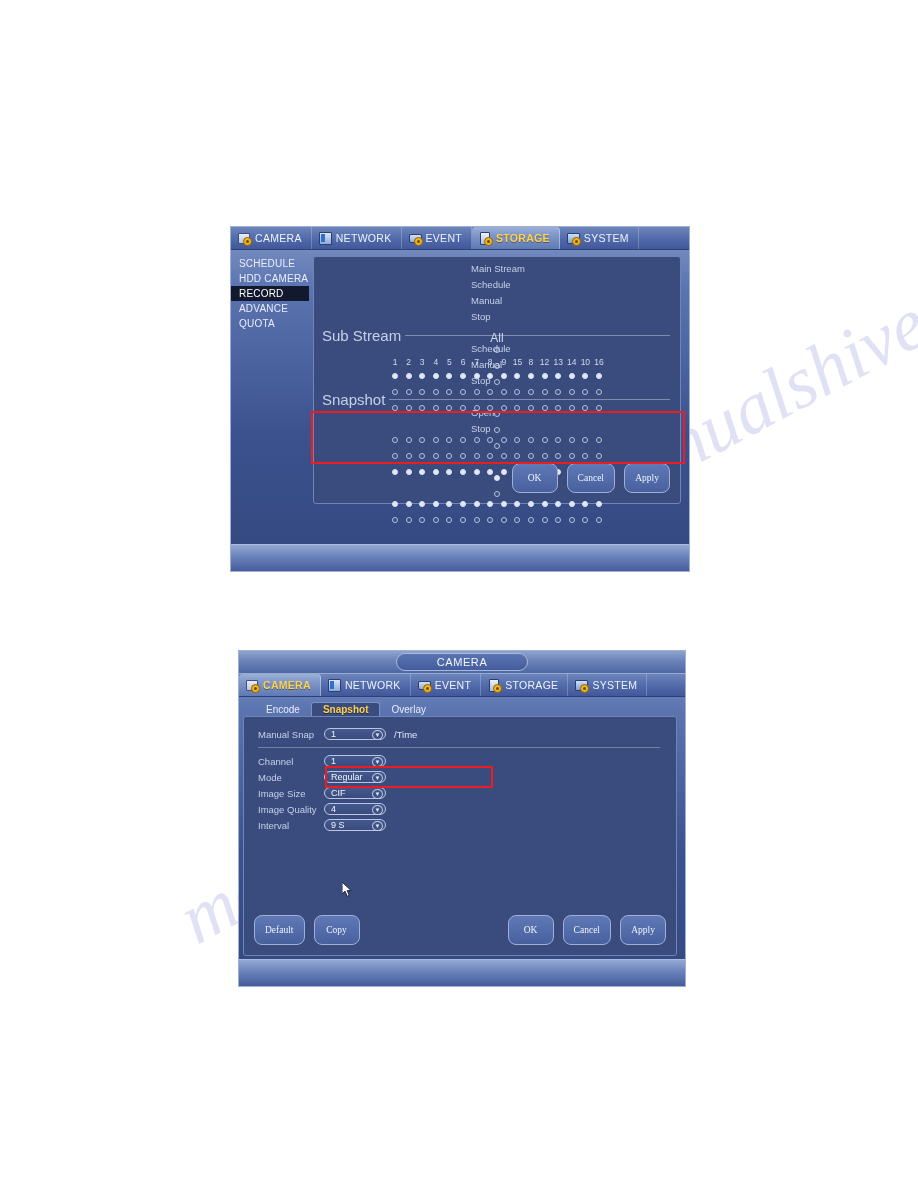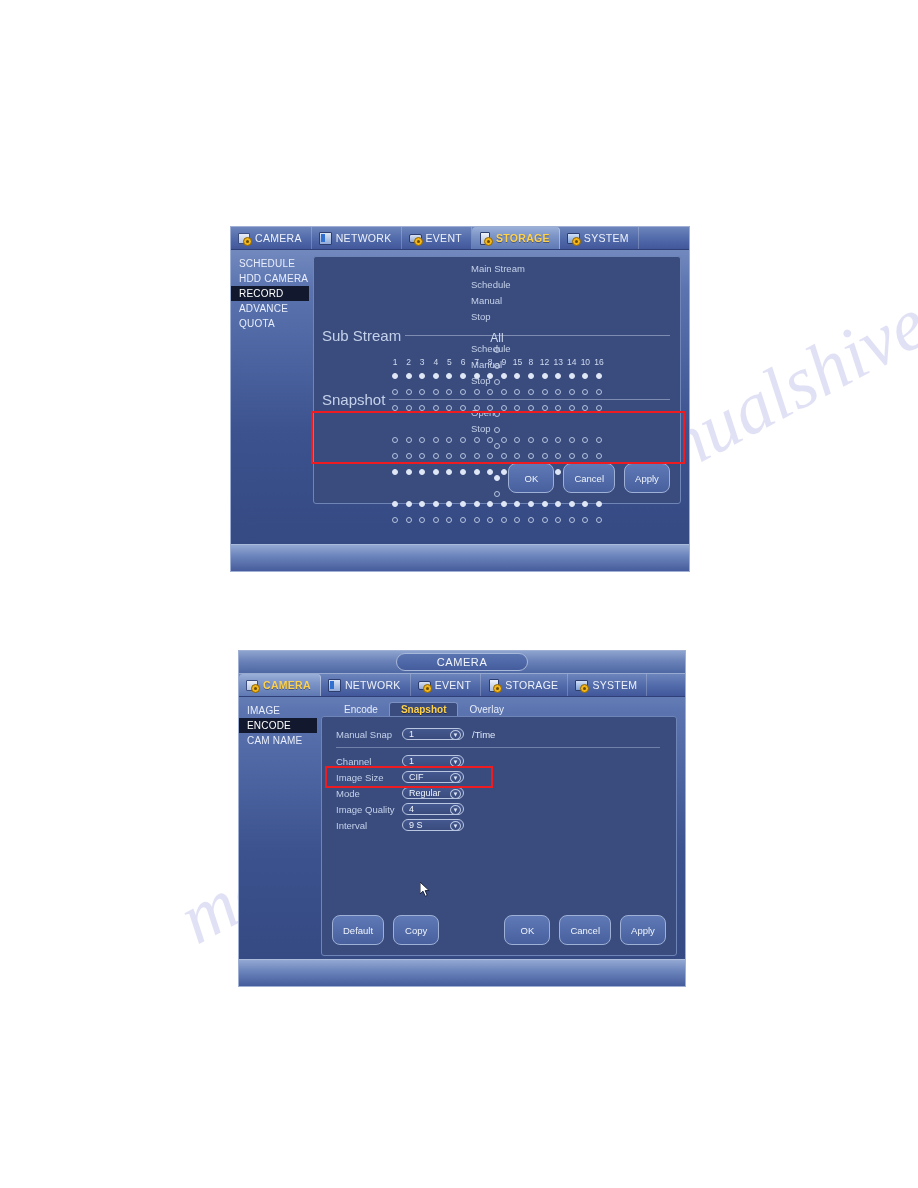--- a/index.html
+++ b/index.html
@@ -154,20 +154,21 @@
   .btn {
     display: inline-flex; align-items: center; justify-content: center;
     height: 30px; min-width: 46px;
     padding: 12px 10px;
     font-size: 9.5px; color: #eef3fc;
     background: linear-gradient(180deg,#5f79b6 0%, #48609e 100%);
     border: 1px solid #9fb0d6;
     border-radius: 8px;
     box-sizing: border-box;
     white-space: nowrap;
+    font-family: Liberation Serif, serif;
   }
   .btnrow { position: absolute; display: flex; gap: 9px; }
 
   
   .redbox { position: absolute; border: 2px solid #ee1c20; box-sizing: border-box; pointer-events:none; }
 
   
   .botstrip {
     position: absolute; left: 0; right: 0; bottom: 0;
     height: 26px;
@@ -810,25 +811,20 @@
         <div class="tab">
           <span class="ti">
             <span class="ico-sys"></span>
             <span class="ico-gear"></span>
           </span>
           <span>SYSTEM</span>
         </div>
       </div>
 
     <div class="body-row">
-      <div class="sidebar" id="d2side">
-          <div class="side-item">IMAGE</div>
-          <div class="side-item active">ENCODE</div>
-          <div class="side-item">CAM NAME</div>
-        </div>
       <div class="content" style="padding:4px 8px 0 4px;">
         <div class="subtabs" id="d2subtabs">
             <div class="subtab">Encode</div>
             <div class="subtab active">Snapshot</div>
             <div class="subtab">Overlay</div>
           </div>
         <div class="panel" id="d2panel" style="height:240px; margin-top:-1px;">
           <div class="form">
             <div id="d2ftop">
                 <div class="frow">
@@ -843,30 +839,30 @@
             <div class="hline"></div>
             <div id="d2fields">
                 <div class="frow">
                   <div class="flabel">Channel</div>
                   <div class="select">
                     <span>1</span>
                     <span class="caret">▼</span>
                   </div>
                 </div>
                 <div class="frow">
+                  <div class="flabel">Mode</div>
+                  <div class="select">
+                    <span>Regular</span>
+                    <span class="caret">▼</span>
+                  </div>
+                </div>
+                <div class="frow">
                   <div class="flabel">Image Size</div>
                   <div class="select">
                     <span>CIF</span>
-                    <span class="caret">▼</span>
-                  </div>
-                </div>
-                <div class="frow">
-                  <div class="flabel">Mode</div>
-                  <div class="select">
-                    <span>Regular</span>
                     <span class="caret">▼</span>
                   </div>
                 </div>
                 <div class="frow">
                   <div class="flabel">Image Quality</div>
                   <div class="select">
                     <span>4</span>
                     <span class="caret">▼</span>
                   </div>
                 </div>

